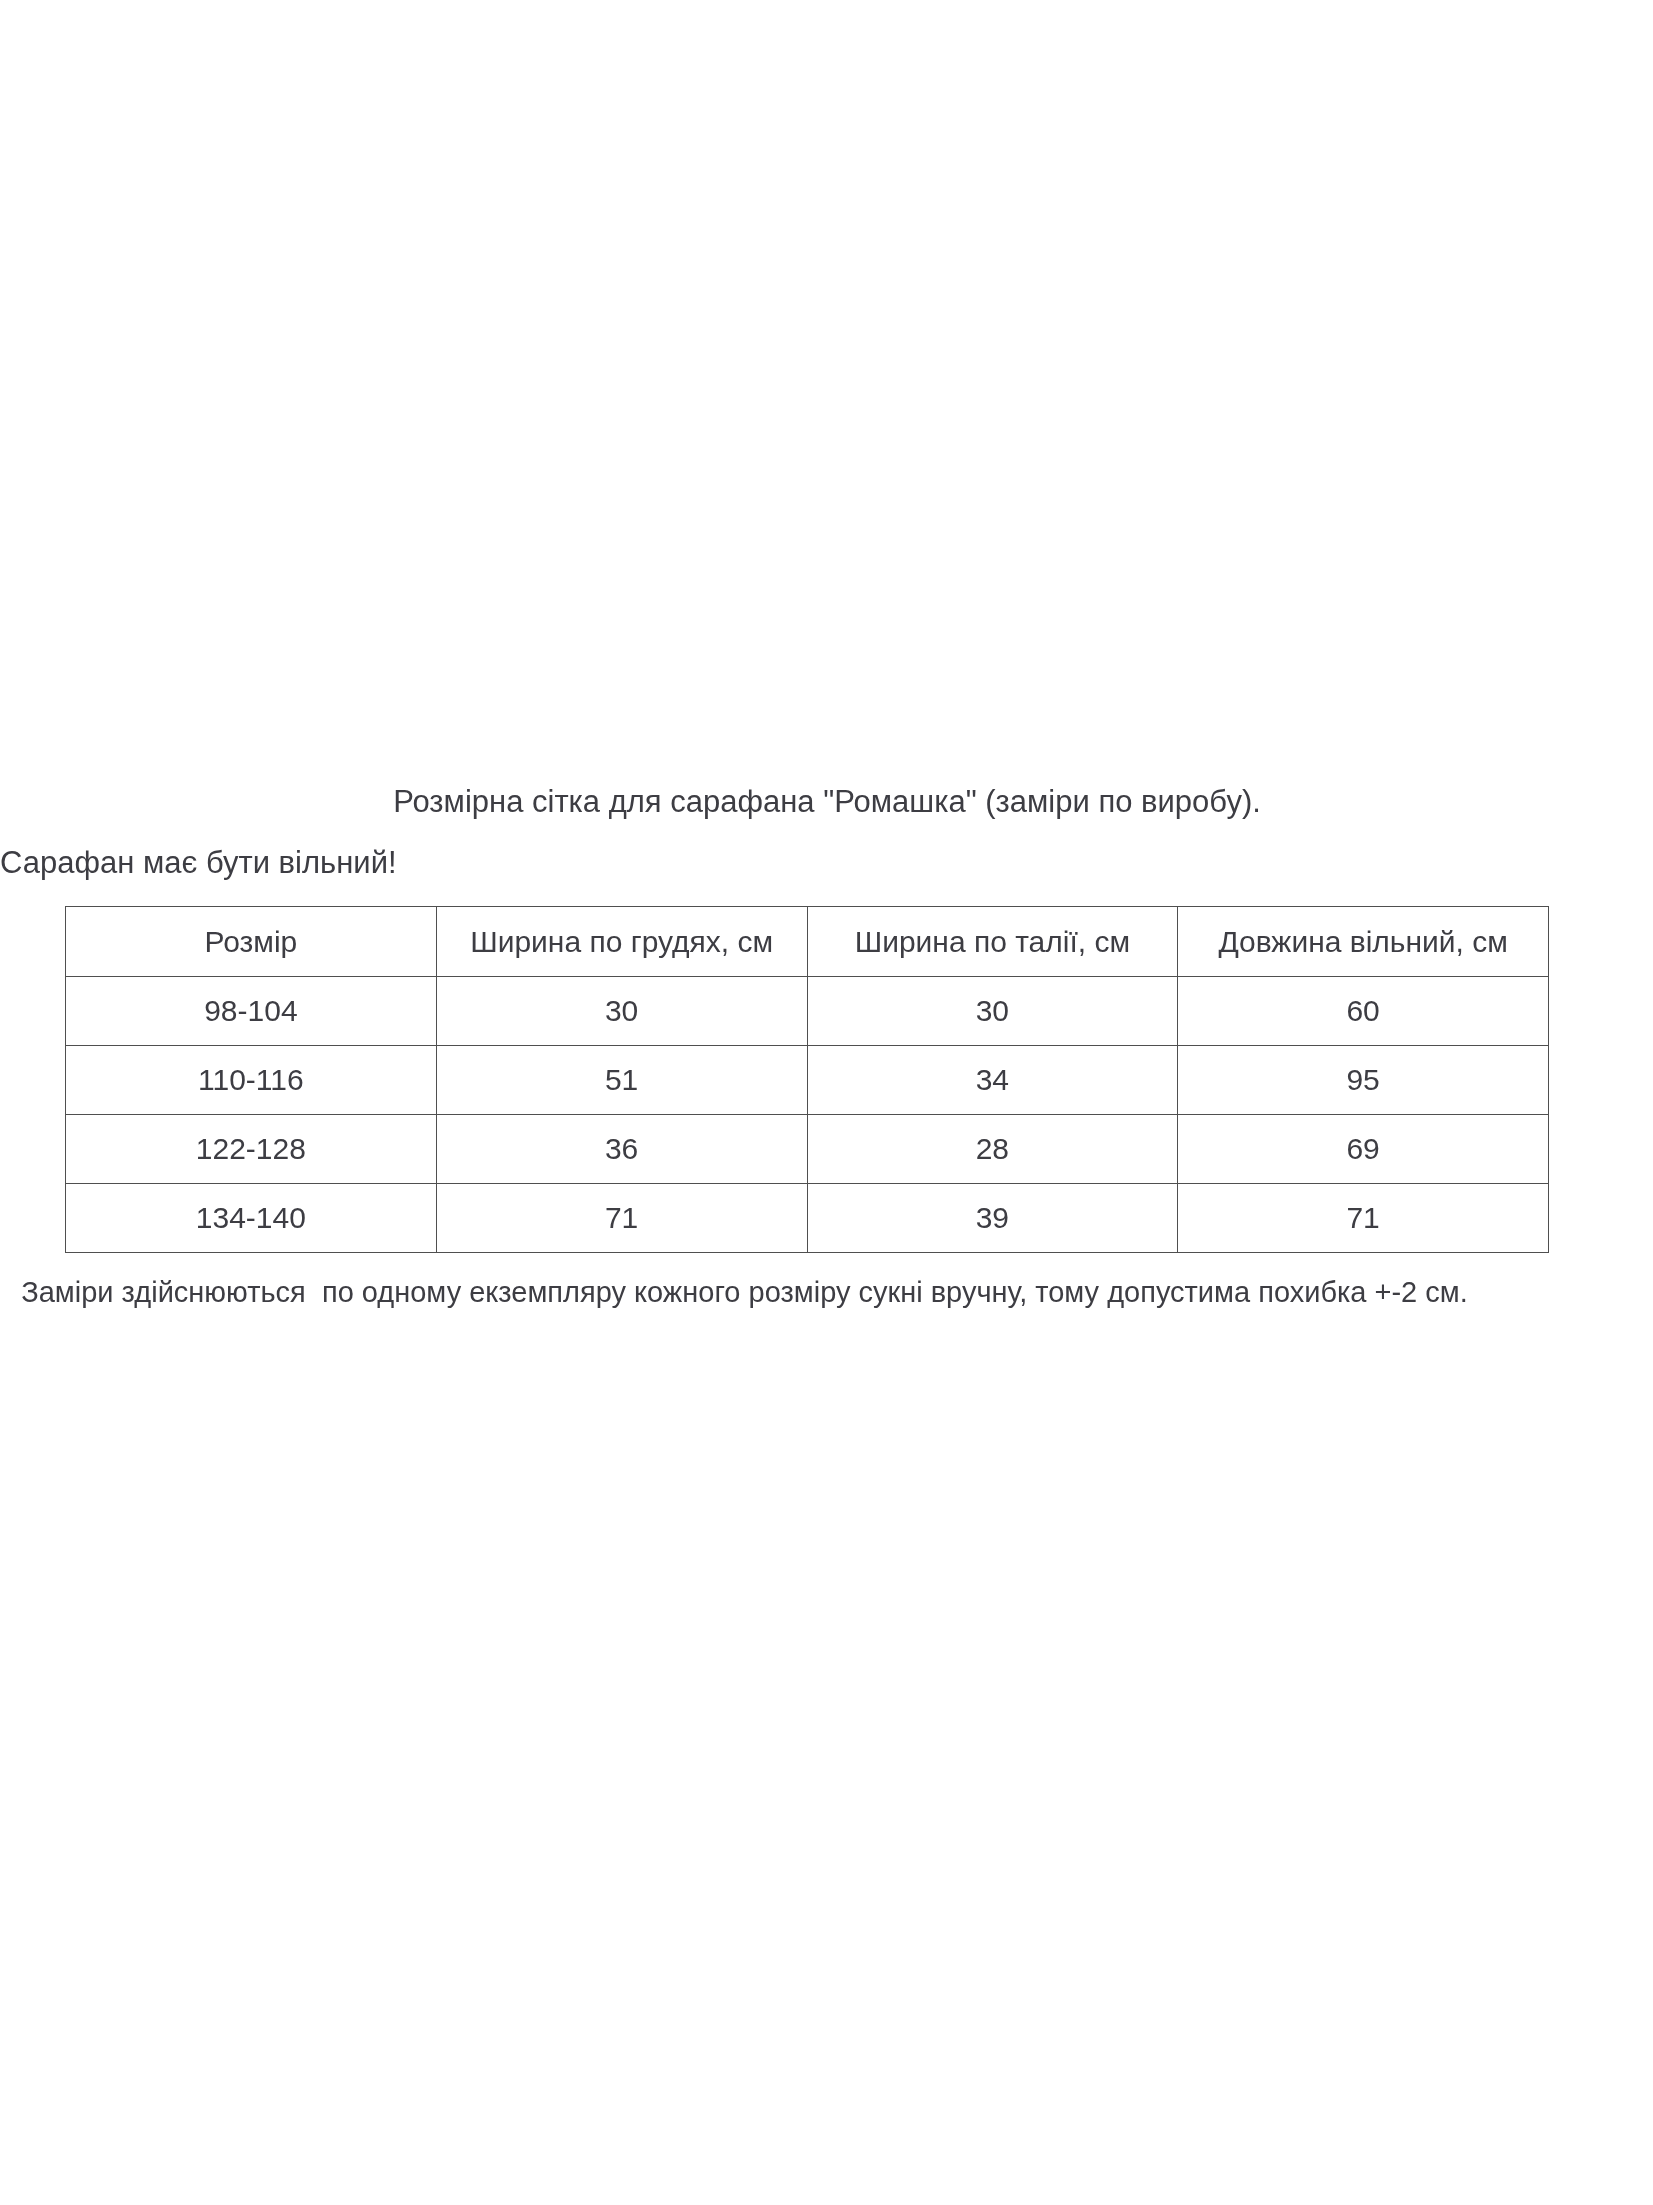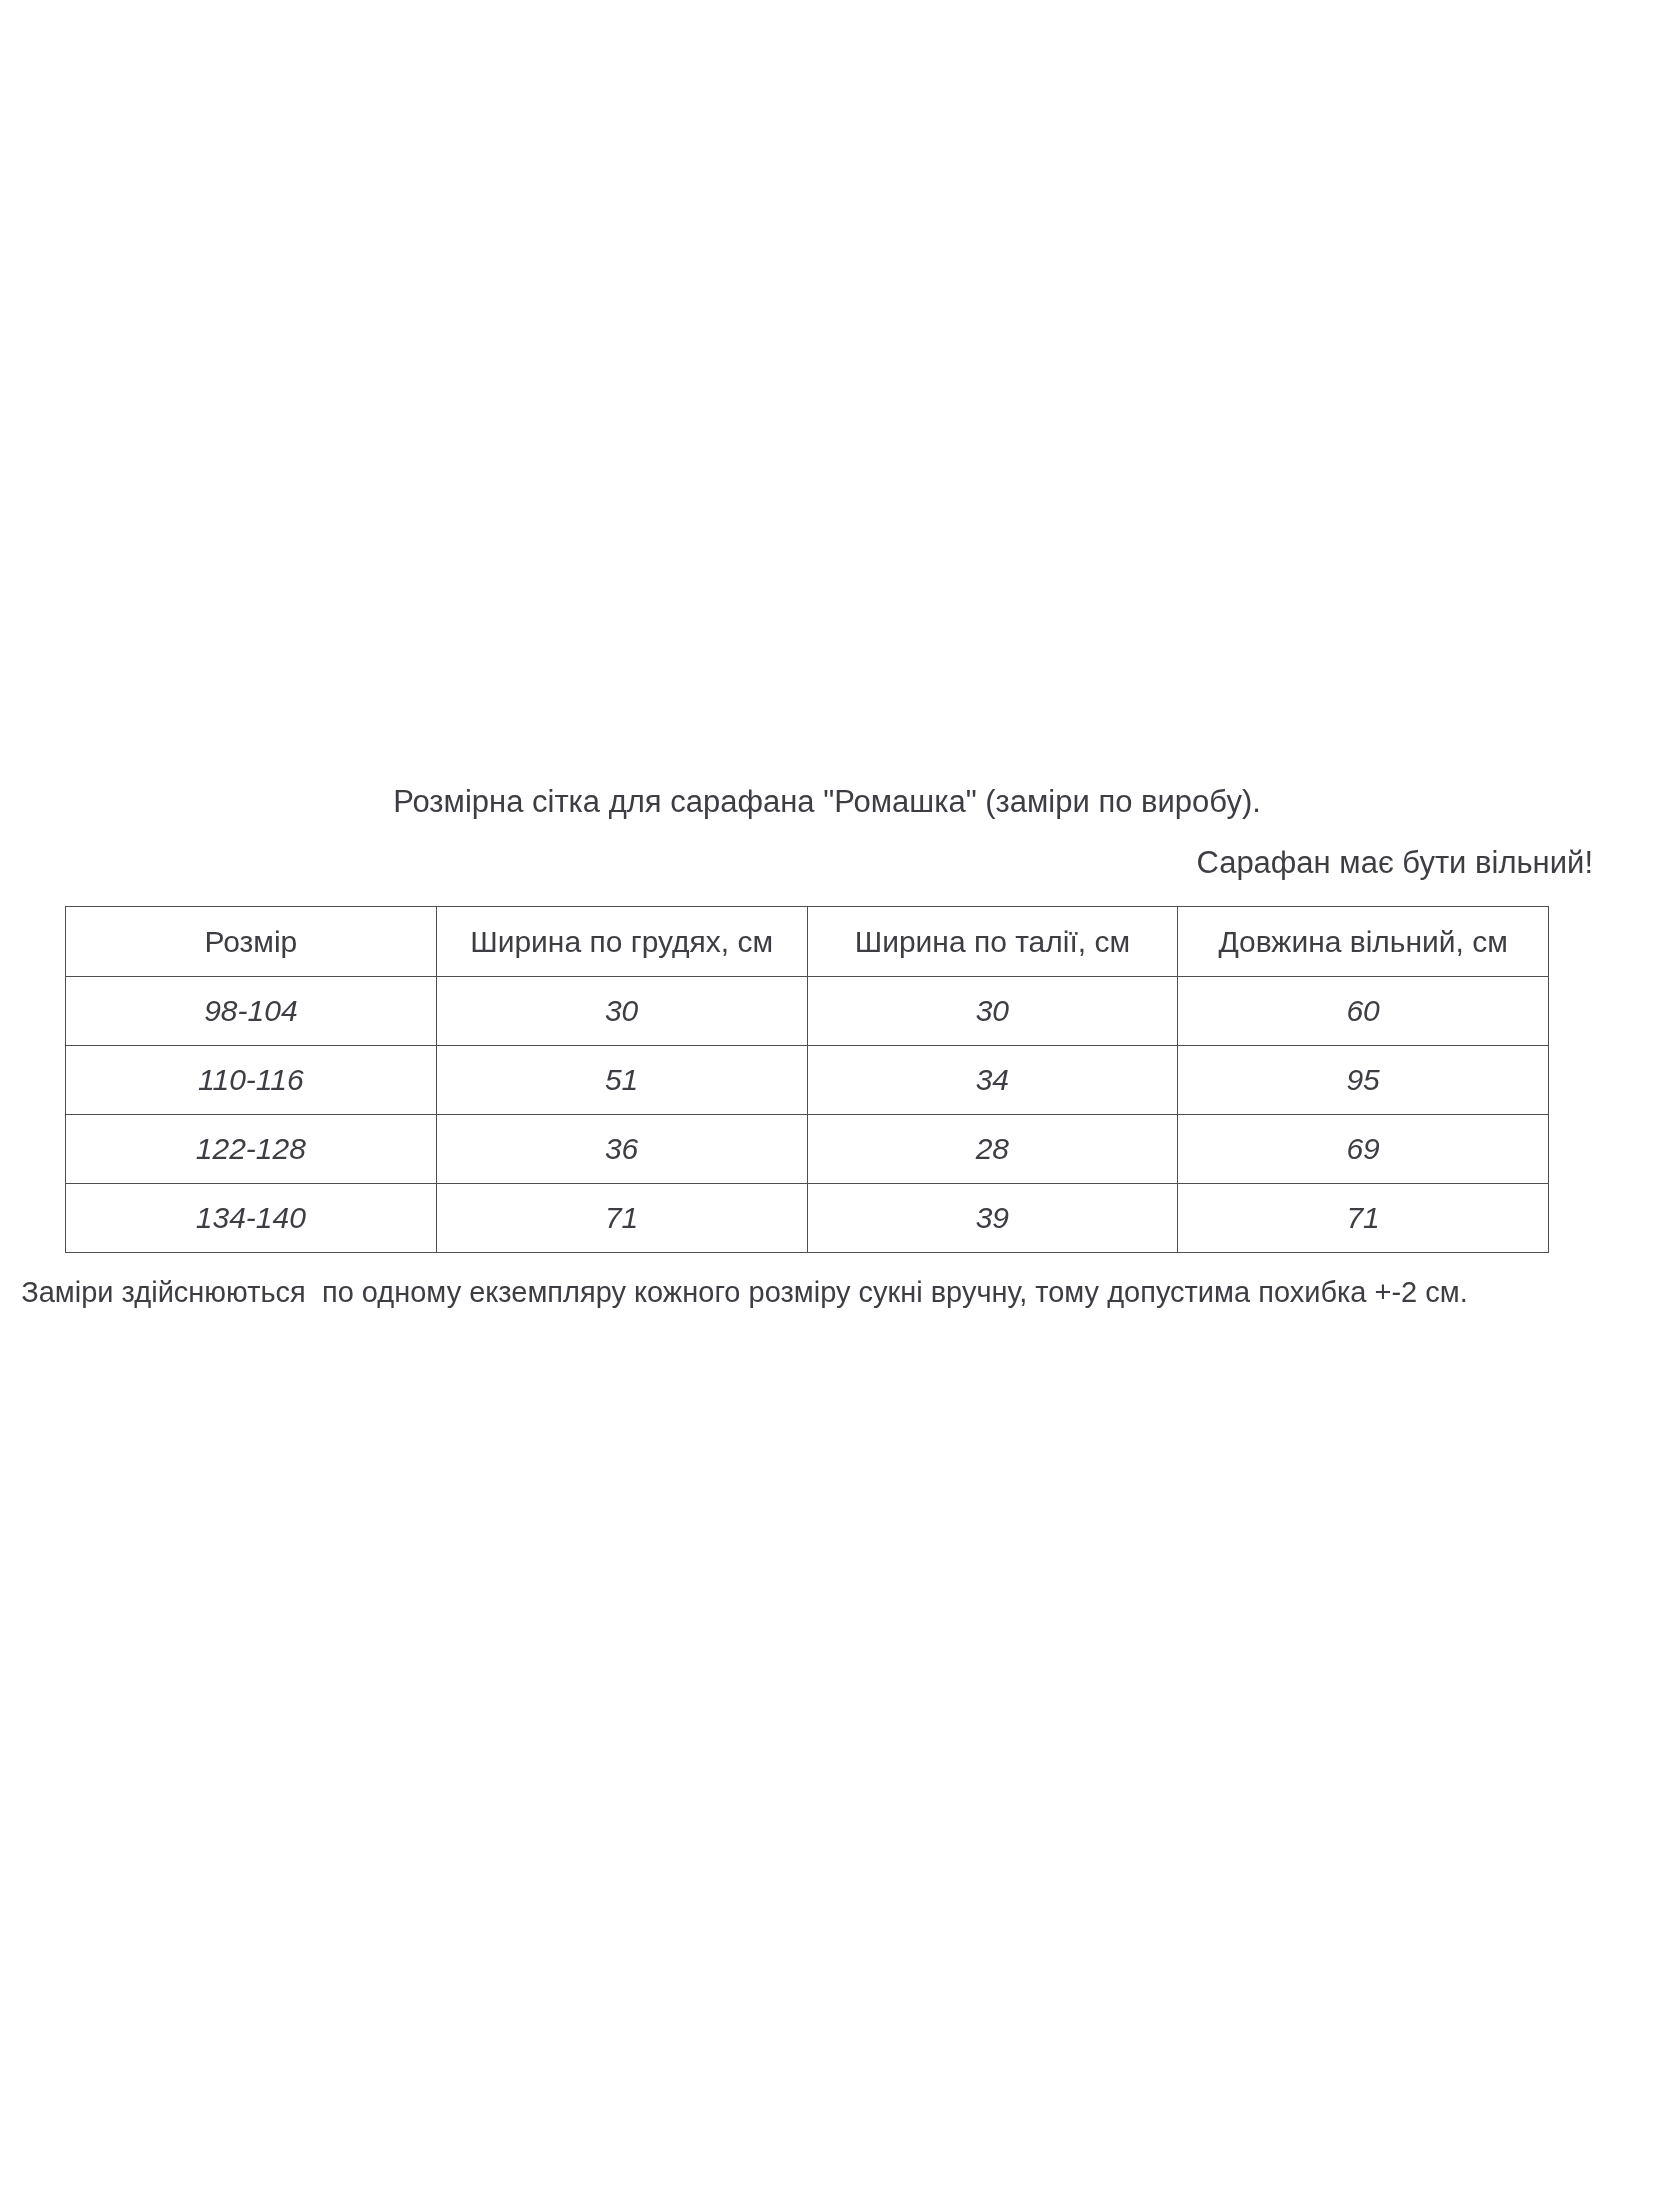--- a/index.html
+++ b/index.html
@@ -23,21 +23,21 @@
     text-align: center;
     font-size: 31px;
     line-height: 1.3;
     color: #3d3d43;
   }
   .page-subtitle {
     position: absolute;
     top: 843px;
     left: 0;
     width: 1593px;
-    text-align: right;
+    text-align: left;
     font-size: 31px;
     line-height: 1.3;
     color: #3d3d43;
   }
   table.size-table {
     position: absolute;
     top: 906px;
     left: 65px;
     width: 1484px;
     border-collapse: collapse;
@@ -54,21 +54,20 @@
     padding: 0;
   }
   .size-table col {
     width: 25%;
   }
   .size-table thead tr {
     height: 70px;
   }
   .size-table tbody tr {
     height: 69px;
-    font-style: italic;
   }
   .measure-note {
     position: absolute;
     top: 1274px;
     left: 0;
     width: 1489px;
     text-align: center;
     font-size: 29px;
     line-height: 1.3;
     color: #3d3d43;

